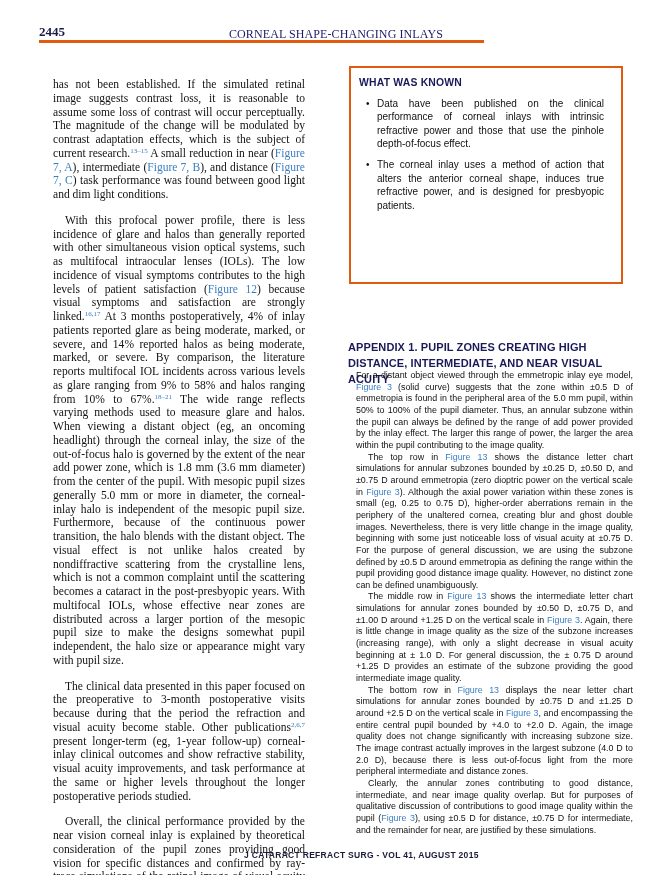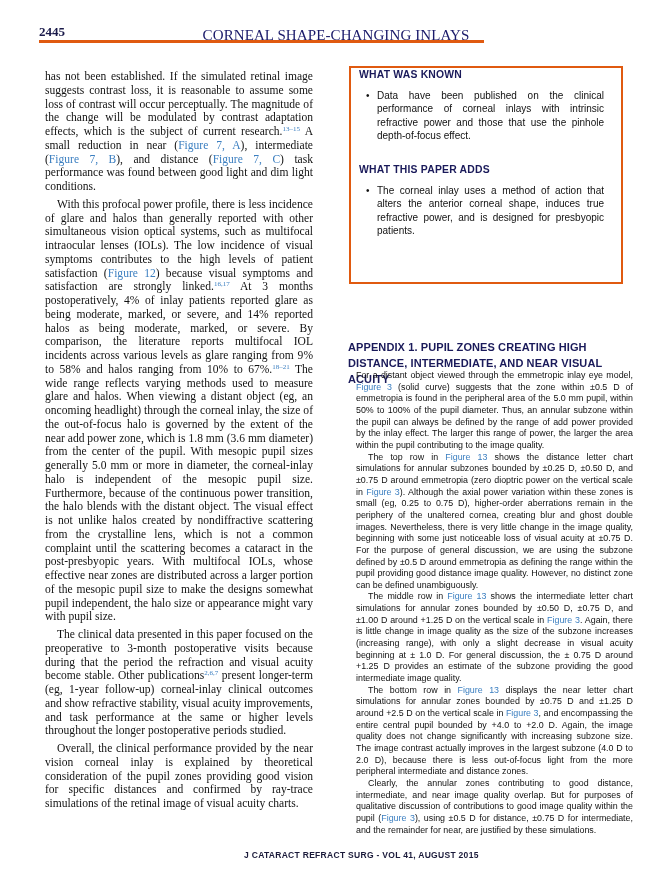--- a/index.html
+++ b/index.html
@@ -1,26 +1,26 @@
 <!DOCTYPE html>
 <html><head>
 <meta charset="utf-8">
 <style>
   html, body { margin: 0; padding: 0; background: #ffffff; }
   body { width: 672px; height: 875px; position: relative; overflow: hidden; }
   .header-num { position: absolute; left: 39px; top: 24px; font-family: "Liberation Serif", serif; font-size: 13px; font-weight: bold; color: #1a1a4a; }
-  .header-title { position: absolute; left: 0; width: 672px; top: 27px; text-align: center; font-family: "Liberation Serif", serif; font-size: 15px; color: #1a1a6a; letter-spacing: 0.1px; }
+  .header-title { position: absolute; left: 0; width: 672px; top: 27px; text-align: center; font-family: "Liberation Serif", serif; font-size: 12px; color: #1a1a6a; letter-spacing: 0.1px; }
   .header-rule { position: absolute; left: 39px; width: 445px; top: 40px; height: 3px; background: #e05a10; }
   .left-col { position: absolute; left: 41px; top: 66px; width: 276px; font-family: "Liberation Serif", serif; font-size: 11.55px; line-height: 13.75px; color: #111; text-align: justify; hyphens: manual; }
-  .left-col p { margin: 4px; text-indent: 0; }
+  .left-col p { margin: 12px; text-indent: 0; }
   .left-col p.ind { text-indent: 12px; }
   .link { color: #3a7ec0; }
   sup { font-size: 7px; line-height: 0; vertical-align: 4px; color: #3a7ec0; }
   .box { position: absolute; left: 349px; top: 66px; width: 270px; height: 214px; border: 2px solid #e05a10; box-sizing: content-box; padding: 0; }
-  .box-inner { padding: 0 10px 0 8px; font-family: "Liberation Sans", sans-serif; font-size: 10px; line-height: 13.6px; color: #111; }
+  .box-inner { padding: 8px 10px 0 8px; font-family: "Liberation Sans", sans-serif; font-size: 10px; line-height: 13.6px; color: #111; }
   .box h3 { margin: 0 0 4px 0; font-size: 10.4px; font-weight: bold; color: #1a1a5a; letter-spacing: 0.2px; }
   .box ul { margin: 7px; padding: 0; list-style: none; }
   .box li { position: relative; padding-left: 11px; text-align: justify; margin-bottom: 6px; }
   .box li::before { content: "\2022"; position: absolute; left: 0; top: 0; }
   .box .sec2 { margin-top: 20px; }
   .app-title { position: absolute; left: 348px; top: 339px; width: 280px; font-family: "Liberation Sans", sans-serif; font-size: 11px; font-weight: bold; line-height: 16px; color: #1a1a5a; letter-spacing: 0.1px; }
   .right-col { position: absolute; left: 356px; top: 370px; width: 277px; font-family: "Liberation Sans", sans-serif; font-size: 8.9px; line-height: 11.65px; color: #111; text-align: justify; }
   .right-col p { margin: 0; }
   .right-col p.ind { text-indent: 12px; }
   .footer { position: absolute; left: 244px; top: 850px; font-family: "Liberation Sans", sans-serif; font-size: 8.5px; font-weight: bold; color: #1a1a3a; letter-spacing: 0.3px; }
@@ -38,21 +38,20 @@
   <p class="ind"><span>The clinical data presented in this paper focused on the preoperative to 3-month postoperative visits because during that the period the refraction and visual acuity become stable. Other publications</span><sup>2,6,7</sup><span> present longer-term (eg, 1-year follow-up) corneal-inlay clinical outcomes and show refractive stability, visual acuity improvements, and task performance at the same or higher levels throughout the longer postoperative periods studied.</span></p>
   <p class="ind">Overall, the clinical performance provided by the near vision corneal inlay is explained by theoretical consideration of the pupil zones providing good vision for specific distances and confirmed by ray-trace simulations of the retinal image of visual acuity charts.</p>
 </div>
 
 <div class="box">
   <div class="box-inner">
     <h3>WHAT WAS KNOWN</h3>
     <ul>
       <li>Data have been published on the clinical performance of corneal inlays with intrinsic refractive power and those that use the pinhole depth-of-focus effect.</li>
     </ul>
-    <h3 class="sec2">WHAT THIS PAPER ADDS</h3>
     <ul>
       <li>The corneal inlay uses a method of action that alters the anterior corneal shape, induces true refractive power, and is designed for presbyopic patients.</li>
     </ul>
   </div>
 </div>
 
 <div class="app-title">APPENDIX 1. PUPIL ZONES CREATING HIGH DISTANCE, INTERMEDIATE, AND NEAR VISUAL ACUITY</div>
 
 <div class="right-col">
   <p><span>For a distant object viewed through the emmetropic inlay eye model, </span><span class="link">Figure 3</span><span> (solid curve) suggests that the zone within ±0.5 D of emmetropia is found in the peripheral area of the 5.0 mm pupil, within 50% to 100% of the pupil diameter. Thus, an annular subzone within the pupil can always be defined by the range of add power provided by the inlay effect. The larger this range of power, the larger the area within the pupil contributing to the image quality.</span></p>

